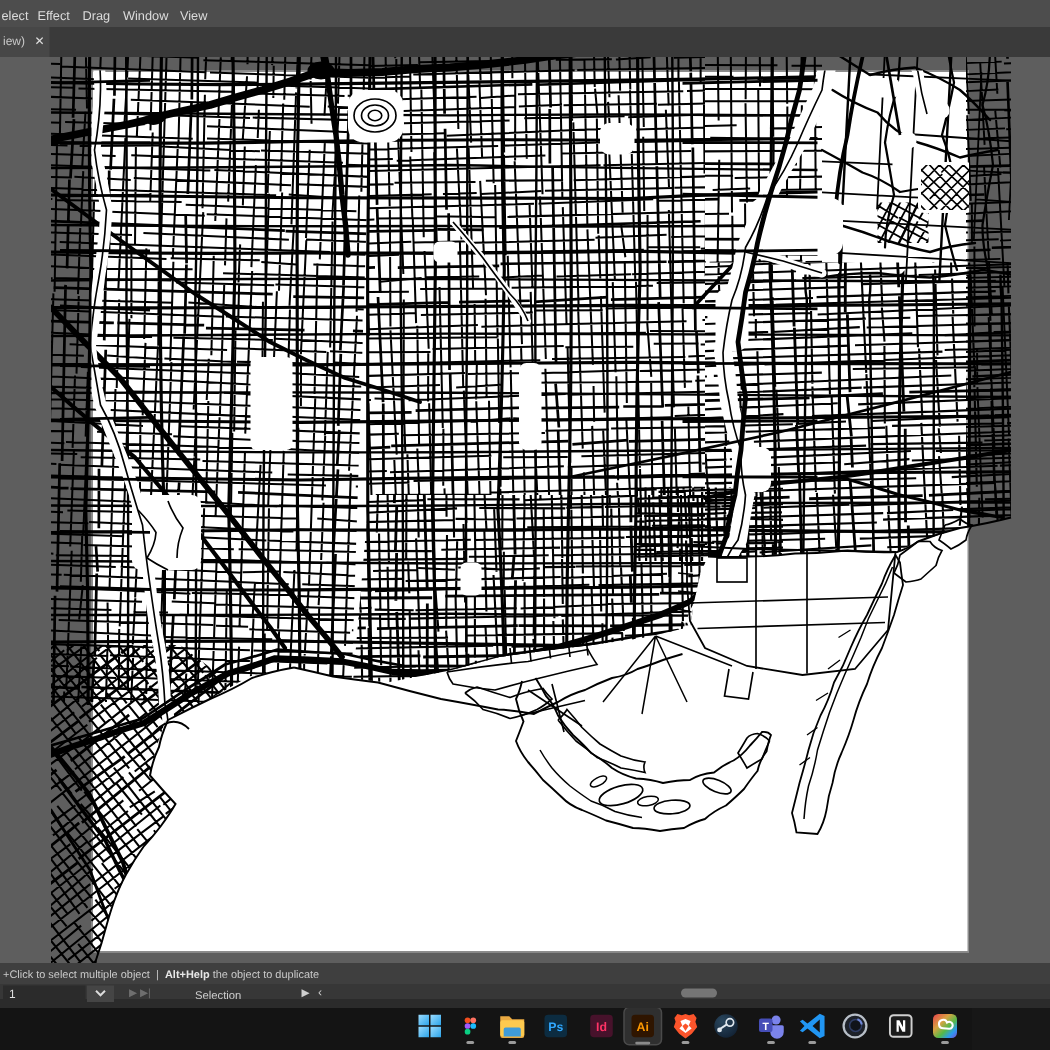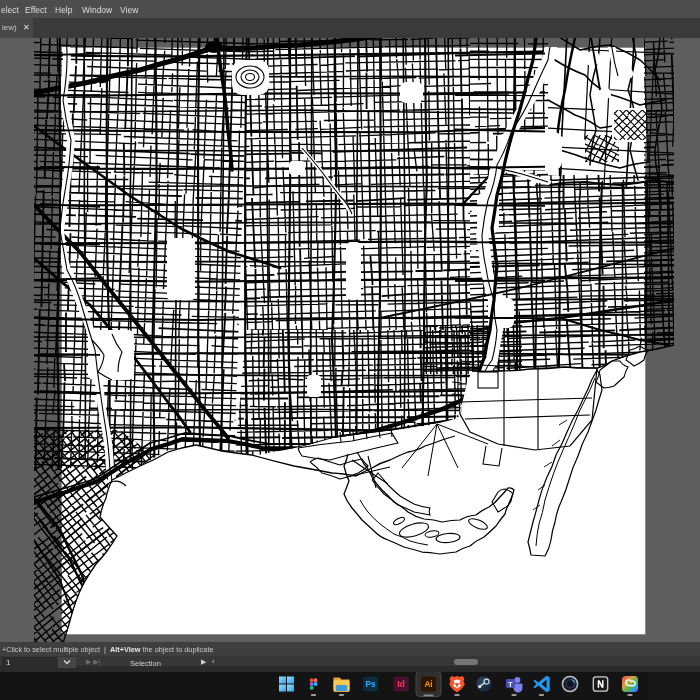--- a/index.html
+++ b/index.html
@@ -8,21 +8,21 @@
 #tabbar{left:0;top:18px;width:700px;height:20px;background:#3a3a3a;padding-left:48px;}
 #tab{position:absolute;left:0;top:0;width:33px;height:20px;background:#474747;color:#c9c9c9;font-size:8px;}
 #canvas{left:0;top:38px;width:700px;height:604px;background:#5e5e5e;overflow:hidden;}
 #statusbar{left:0;top:642px;width:700px;height:14px;background:#3f3f3f;color:#c9c9c9;font-size:7.3px;}
 #navbar{left:0;top:656px;width:700px;height:10px;background:#373737;border-bottom:6px solid #2b2b2b;}
 #taskbar{left:0;top:672px;width:648px;height:28px;background:#141414;}
 </style></head><body>
 <div class="abs" id="menubar">
     <span style="left:1px">elect</span>
     <span style="left:25px">Effect</span>
-    <span style="left:55px">Help</span>
+    <span style="left:55px">Drag</span>
     <span style="left:82px">Window</span>
     <span style="left:120px">View</span>
   </div>
 <div class="abs" id="tabbar">
     <div id="tab">
       <span style="position:absolute;left:2px;top:5px">iew)</span>
       <span style="position:absolute;left:23px;top:5px;color:#e0e0e0;font-size:8px">✕</span>
     </div>
   </div>
 <div class="abs" id="canvas"><svg width="700" height="604" viewBox="0 38 700 604">
@@ -273,21 +273,21 @@
       <path d="M360.0 500.0Q363.4 506.0 368.0 512.0Q372.8 517.8 380.0 524.0Q385.7 528.4 394.0 534.0Q402.6 536.8 410.0 541.0Q418.1 543.6 428.0 545.0" fill="none" stroke="#000" stroke-width="1"></path>
       <path d="M597.0 370.0Q591.1 379.9 588.0 389.0Q582.5 400.2 578.0 410.0Q572.4 419.6 567.0 432.0Q562.6 443.6 556.0 455.0Q552.4 467.2 547.0 477.0Q541.9 488.4 539.0 500.0Q536.4 510.4 533.0 522.0Q530.3 533.0 528.0 542.0Q529.8 547.9 531.0 555.0L545.0 556.0Q549.2 549.2 551.0 540.0Q552.1 530.5 555.0 522.0Q556.7 511.3 561.0 502.0Q566.2 489.9 569.0 480.0Q572.3 467.8 578.0 456.0Q581.6 444.2 588.0 432.0Q591.9 421.6 596.0 410.0Q598.7 400.3 602.0 390.0Q600.8 382.1 600.0 375.0 Z" fill="none" stroke="#000" stroke-width="1.2"></path>
       <path d="M595.0 378.0Q590.7 389.2 585.0 400.0Q578.6 411.9 574.0 425.0Q568.8 437.2 563.0 450.0Q557.9 461.5 553.0 475.0Q548.8 487.5 545.0 500.0Q542.9 512.6 539.0 524.0Q536.8 534.1 536.0 546.0" fill="none" stroke="#000" stroke-width="1"></path>
       <path d="M560,440 l-8,6 M552,462 l-8,5 M545,485 l-7,5 M540,505 l-7,5 M567,420 l-8,5" stroke="#000" stroke-width="0.9"></path>
       <path d="M612.0 361.0Q604.9 366.5 600.0 370.0Q599.0 376.4 596.0 382.0Q599.4 384.6 604.0 388.0Q610.3 387.3 614.0 386.0Q618.6 381.8 624.0 377.0Q625.4 371.2 628.0 367.0Q622.6 365.3 620.0 361.0Q615.1 360.9 612.0 361.0" fill="none" stroke="#000" stroke-width="1.1"></path>
       <path d="M630.0 350.0Q628.1 354.3 626.0 360.0Q629.2 362.0 634.0 366.0Q639.0 363.9 644.0 360.0Q644.5 355.7 648.0 350.0Q644.1 349.4 640.0 346.0Q633.7 349.5 630.0 350.0" fill="none" stroke="#000" stroke-width="1.1"></path>
       <path d="M340,432 l1,10 M353,431 l1,10 M366,430 l1,9 M379,429 l1,9 M391,428 l1,9" stroke="#000" stroke-width="1.1"></path>
       <path d="M437,424 L402,468 M437,424 L428,476 M437,424 L458,468 M437,424 L488,444" stroke="#000" stroke-width="1" fill="none"></path>
 </svg></div>
 <div class="abs" id="statusbar">
-    <span style="position:absolute;left:2px;top:3px">+Click to select multiple object&nbsp;&nbsp;|&nbsp;&nbsp;<b style="color:#e8e8e8">Alt+View</b> the object to duplicate</span>
+    <span style="position:absolute;left:2px;top:3px">+Click to select multiple object&nbsp;&nbsp;|&nbsp;&nbsp;<b style="color:#e8e8e8">Alt+Help</b> the object to duplicate</span>
   </div>
 <div class="abs" id="navbar">
 <div style="position:absolute;left:2px;top:1px;width:55px;height:11px;background:#2b2b2b;color:#ddd;font-size:8px">
       <span style="position:absolute;left:4px;top:1px">1</span>
     </div>
 <div style="position:absolute;left:58px;top:1px;width:18px;height:11px;background:#454545"></div>
     <svg style="position:absolute;left:63px;top:4px" width="8" height="5">
       <path d="M1,0.5 L4,3.5 L7,0.5" stroke="#dcdcdc" stroke-width="1.3" fill="none"></path>
     </svg>
 <span style="position:absolute;left:86px;top:2px;color:#6e6e6e;font-size:7px">▶&nbsp;▶|</span>

